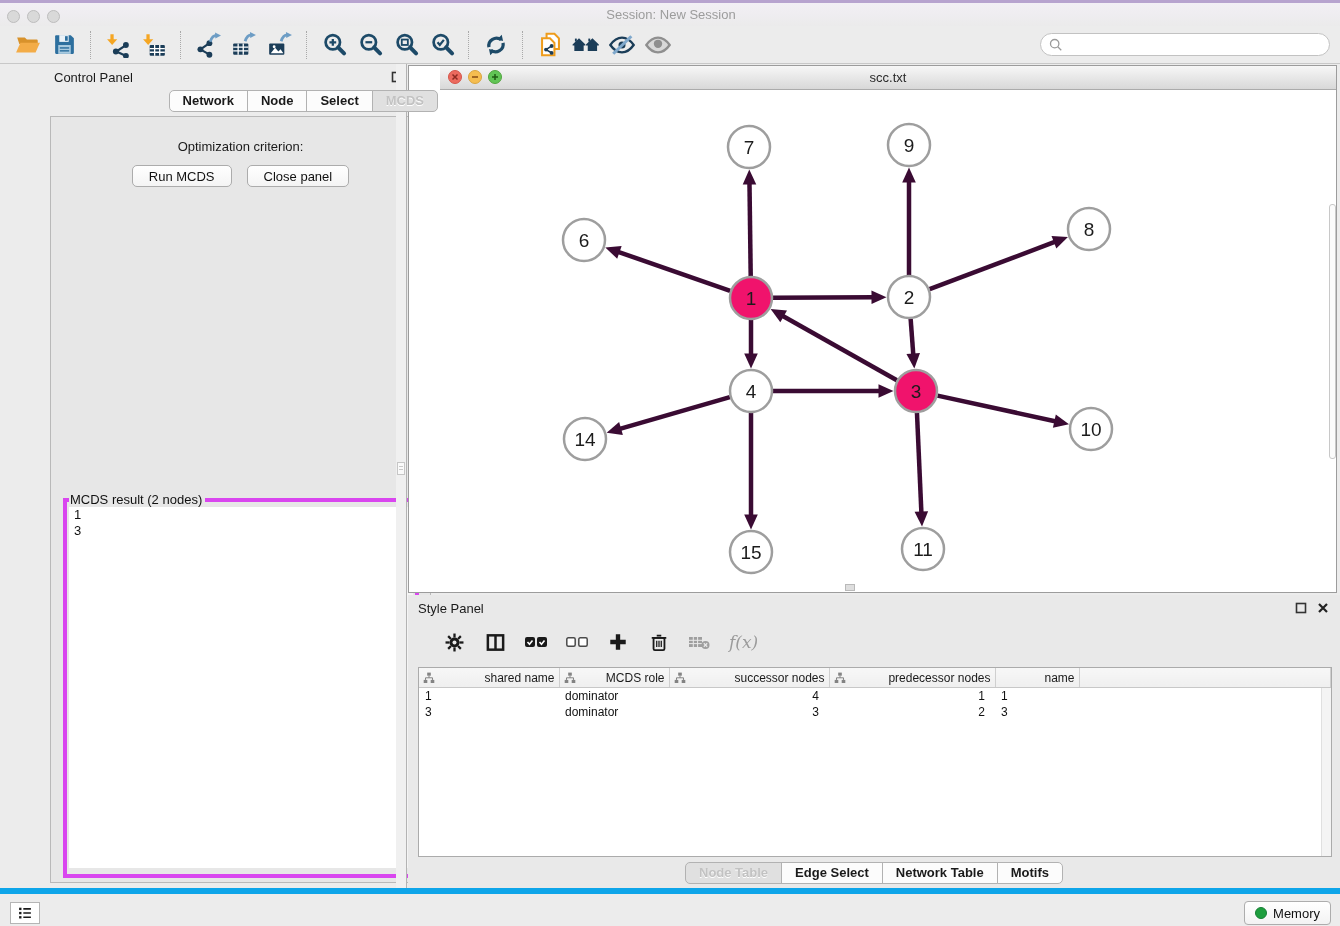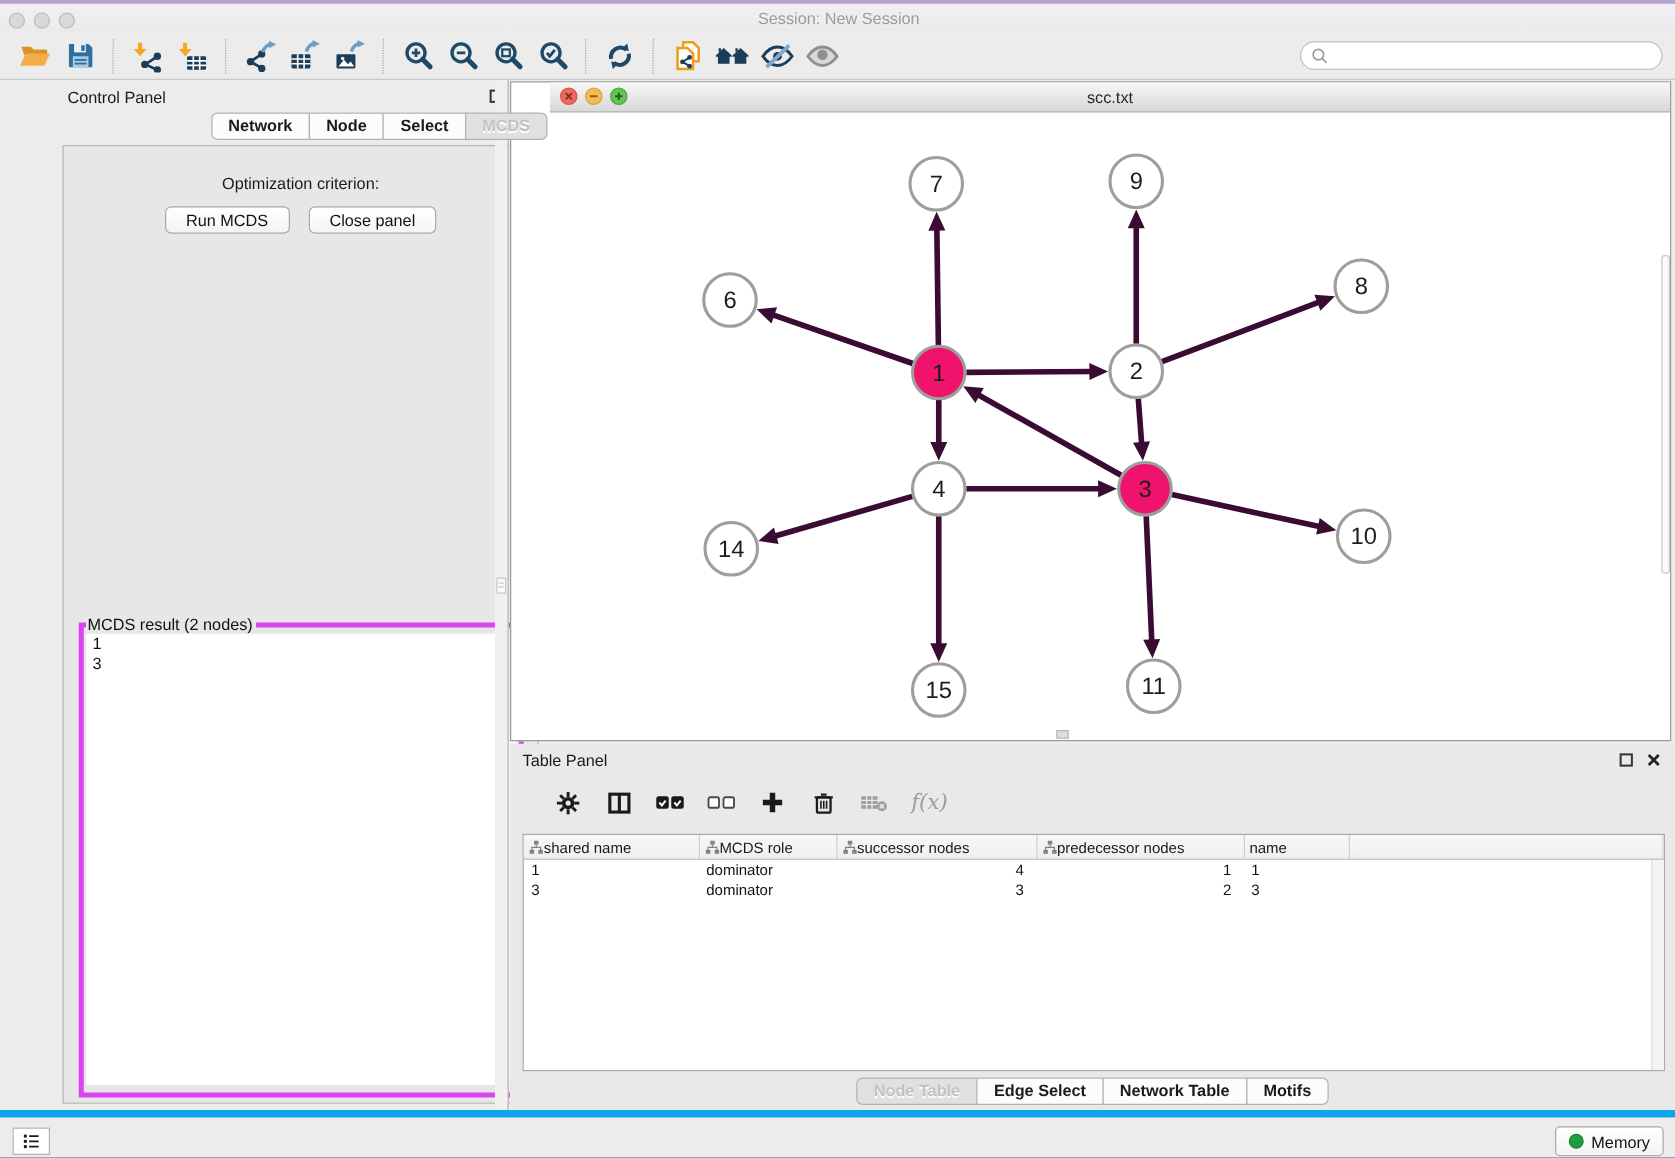--- a/index.html
+++ b/index.html
@@ -79,21 +79,21 @@
   .tp-toolbar{position:absolute;left:0;right:0;top:26px;height:42px;display:flex;align-items:center;
     padding-left:18px;gap:17px;margin-left:16px;}
   .tp-ico{width:24px;height:24px;display:flex;align-items:center;justify-content:center;background:transparent;border:none;padding:0;}
   .fx-label{font-family:"DejaVu Serif",serif;font-style:italic;font-size:17px;color:#9B9B9B;}
   .tp-tablewrap{position:absolute;left:10px;right:8px;top:72px;bottom:31px;background:#FFF;
     border:1px solid #ABABAB;overflow:hidden;}
   table.tp-table{border-collapse:collapse;table-layout:fixed;width:100%;}
   .tp-table th{height:19px;background:linear-gradient(#F7F7F7,#EFEFEF);border-right:1px solid #CFCFCF;
     border-bottom:1px solid #C8C8C8;font-size:12px;font-weight:normal;color:#1A1A1A;padding:0;}
   .th-inner{display:flex;align-items:center;padding:0 4px;}
-  .th-inner .lbl{flex:1;text-align:left;}
+  .th-inner .lbl{flex:1;text-align:right;}
   .tp-table td{font-size:12px;color:#111;height:16px;padding:0 10px 0 6px;white-space:nowrap;overflow:hidden;}
   .tp-table td.right{text-align:right;}
   .tp-table td.left{text-align:left;}
   .tp-scroll{position:absolute;top:20px;bottom:0;right:0;width:9px;background:#F4F4F4;border-left:1px solid #E0E0E0;}
   .tp-tabs{position:absolute;left:0;right:0;bottom:4px;display:flex;justify-content:center;}
   
   .statusbar{position:absolute;left:0;bottom:0;width:1340px;height:38px;background:#ECECEC;
     border-top:6px solid #0ea5e9;box-sizing:border-box;}
   .list-btn{position:absolute;left:10px;top:8px;width:30px;height:22px;background:#FFF;
     border:1px solid #B5B5B5;display:flex;align-items:center;justify-content:center;padding:0;}
@@ -375,21 +375,21 @@
           <circle cx="514" cy="460" r="21" fill="#FFFFFF" stroke="#9E9E9E" stroke-width="2.5"></circle>
           <text x="514" y="466.5" class="node-label">11</text>
         </svg>
       <div class="nf-vscroll"></div>
       <div class="nf-hgrip"></div>
     </div>
   </div>
 
   <div class="table-panel">
     <div class="panel-header" style="padding:0 10px;">
-      <span>Table Panel</span>
+      <span>Style Panel</span>
       <span class="spacer"></span>
       <span class="win-ico">
         <svg width="12" height="12" viewBox="0 0 12 12">
             <rect x="1.5" y="1.5" width="9" height="9" fill="none" stroke="#333" stroke-width="1.6"></rect>
           </svg>
       </span>
       <span class="win-ico">
         <svg width="12" height="12" viewBox="0 0 12 12">
             <path d="M2 2l8 8M2 10l8-8" stroke="#222" stroke-width="2.2"></path>
           </svg>

